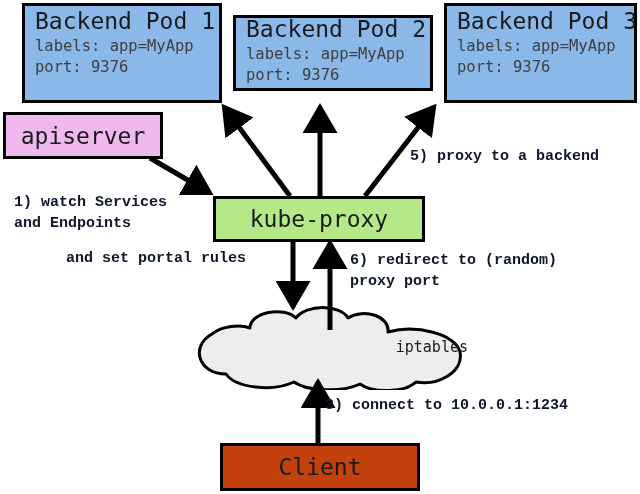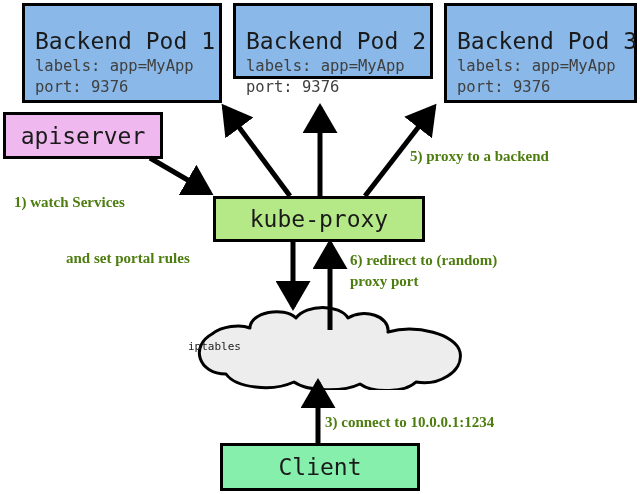--- a/index.html
+++ b/index.html
@@ -18,21 +18,21 @@
   .node {
     position: absolute;
     box-sizing: border-box;
     border: 3px solid #000000;
     display: flex;
     flex-direction: column;
     justify-content: center;
   }
   .pod {
     background: #8ab8e8;
-    padding: 20px 8px 6px 10px;
+    padding: 0 8px 6px 10px;
     justify-content: flex-start;
   }
   .pod-title {
     font-size: 23px;
     line-height: 30px;
     color: #1a1a1a;
     white-space: nowrap;
     letter-spacing: 0px;
   }
   .pod-line {
@@ -57,21 +57,21 @@
     align-items: center;
   }
   .kubeproxy-label {
     font-size: 23px;
     line-height: 28px;
     color: #1a1a1a;
     text-align: center;
     white-space: nowrap;
   }
   .client-box {
-    background: #86efac;
+    background: #c2410c;
     align-items: center;
   }
   .client-label {
     font-size: 23px;
     line-height: 28px;
     color: #1a1a1a;
     text-align: center;
     white-space: nowrap;
   }
   .cloud-wrap {
@@ -79,33 +79,33 @@
     left: 188px;
     top: 306px;
     width: 280px;
     height: 84px;
   }
   .cloud-text {
     position: absolute;
     left: 0;
     top: 32px;
     width: 280px;
-    text-align: left;
-    font-size: 11px;
+    text-align: right;
+    font-size: 15px;
     line-height: 18px;
     color: #1a1a1a;
   }
   .edge-label {
     position: absolute;
     font-size: 15px;
     line-height: 21px;
     font-weight: bold;
-    color: #4d7c0f;
-    white-space: nowrap;
-    font-family: Liberation Serif, serif;
+    color: #0f172a;
+    white-space: nowrap;
+    font-family: Liberation Mono, monospace;
   }
   svg.arrows {
     position: absolute;
     left: 0;
     top: 0;
     width: 640px;
     height: 494px;
     pointer-events: none;
   }
 </style>
@@ -113,21 +113,21 @@
 <body>
 
 <div id="canvas">
 
   <div class="node pod" style="left:22px; top:3px; width:200px; height:100px;">
     <div class="pod-title">Backend Pod 1</div>
     <div class="pod-line">labels: app=MyApp</div>
     <div class="pod-line">port: 9376</div>
   </div>
 
-  <div class="node pod" style="left:233px; top:3px; width:200px; height:76px;">
+  <div class="node pod" style="left:233px; top:15px; width:200px; height:76px;justify-content:center;">
     <div class="pod-title">Backend Pod 2</div>
     <div class="pod-line">labels: app=MyApp</div>
     <div class="pod-line">port: 9376</div>
   </div>
 
   <div class="node pod" style="left:444px; top:3px; width:193px; height:100px;">
     <div class="pod-title">Backend Pod 3</div>
     <div class="pod-line">labels: app=MyApp</div>
     <div class="pod-line">port: 9376</div>
   </div>
@@ -178,27 +178,28 @@
 
     <line x1="293" y1="242" x2="293" y2="307" stroke="#000000" stroke-width="5" marker-end="url(#ah)"></line>
 
     <line x1="330" y1="330" x2="330" y2="243" stroke="#000000" stroke-width="5" marker-end="url(#ah)"></line>
 
     <line x1="318" y1="443" x2="318" y2="382" stroke="#000000" stroke-width="5" marker-end="url(#ah)"></line>
   </svg>
 
   <div class="edge-label" style="left:14px; top:176px;margin-top:16px;">
     <div>1) watch Services</div>
+    <div>and Endpoints</div>
   </div>
 
   <div class="edge-label" style="left:66px; top:248px;">
     <div>and set portal rules</div>
   </div>
 
-  <div class="edge-label" style="left:325px; top:412px;">
+  <div class="edge-label" style="left:325px; top:395px;">
     <div>3) connect to 10.0.0.1:1234</div>
   </div>
 
   <div class="edge-label" style="left:350px; top:250px;">
     <div>6) redirect to (random)</div>
     <div>proxy port</div>
   </div>
 
   <div class="edge-label" style="left:410px; top:146px;">
     <div>5) proxy to a backend</div>

